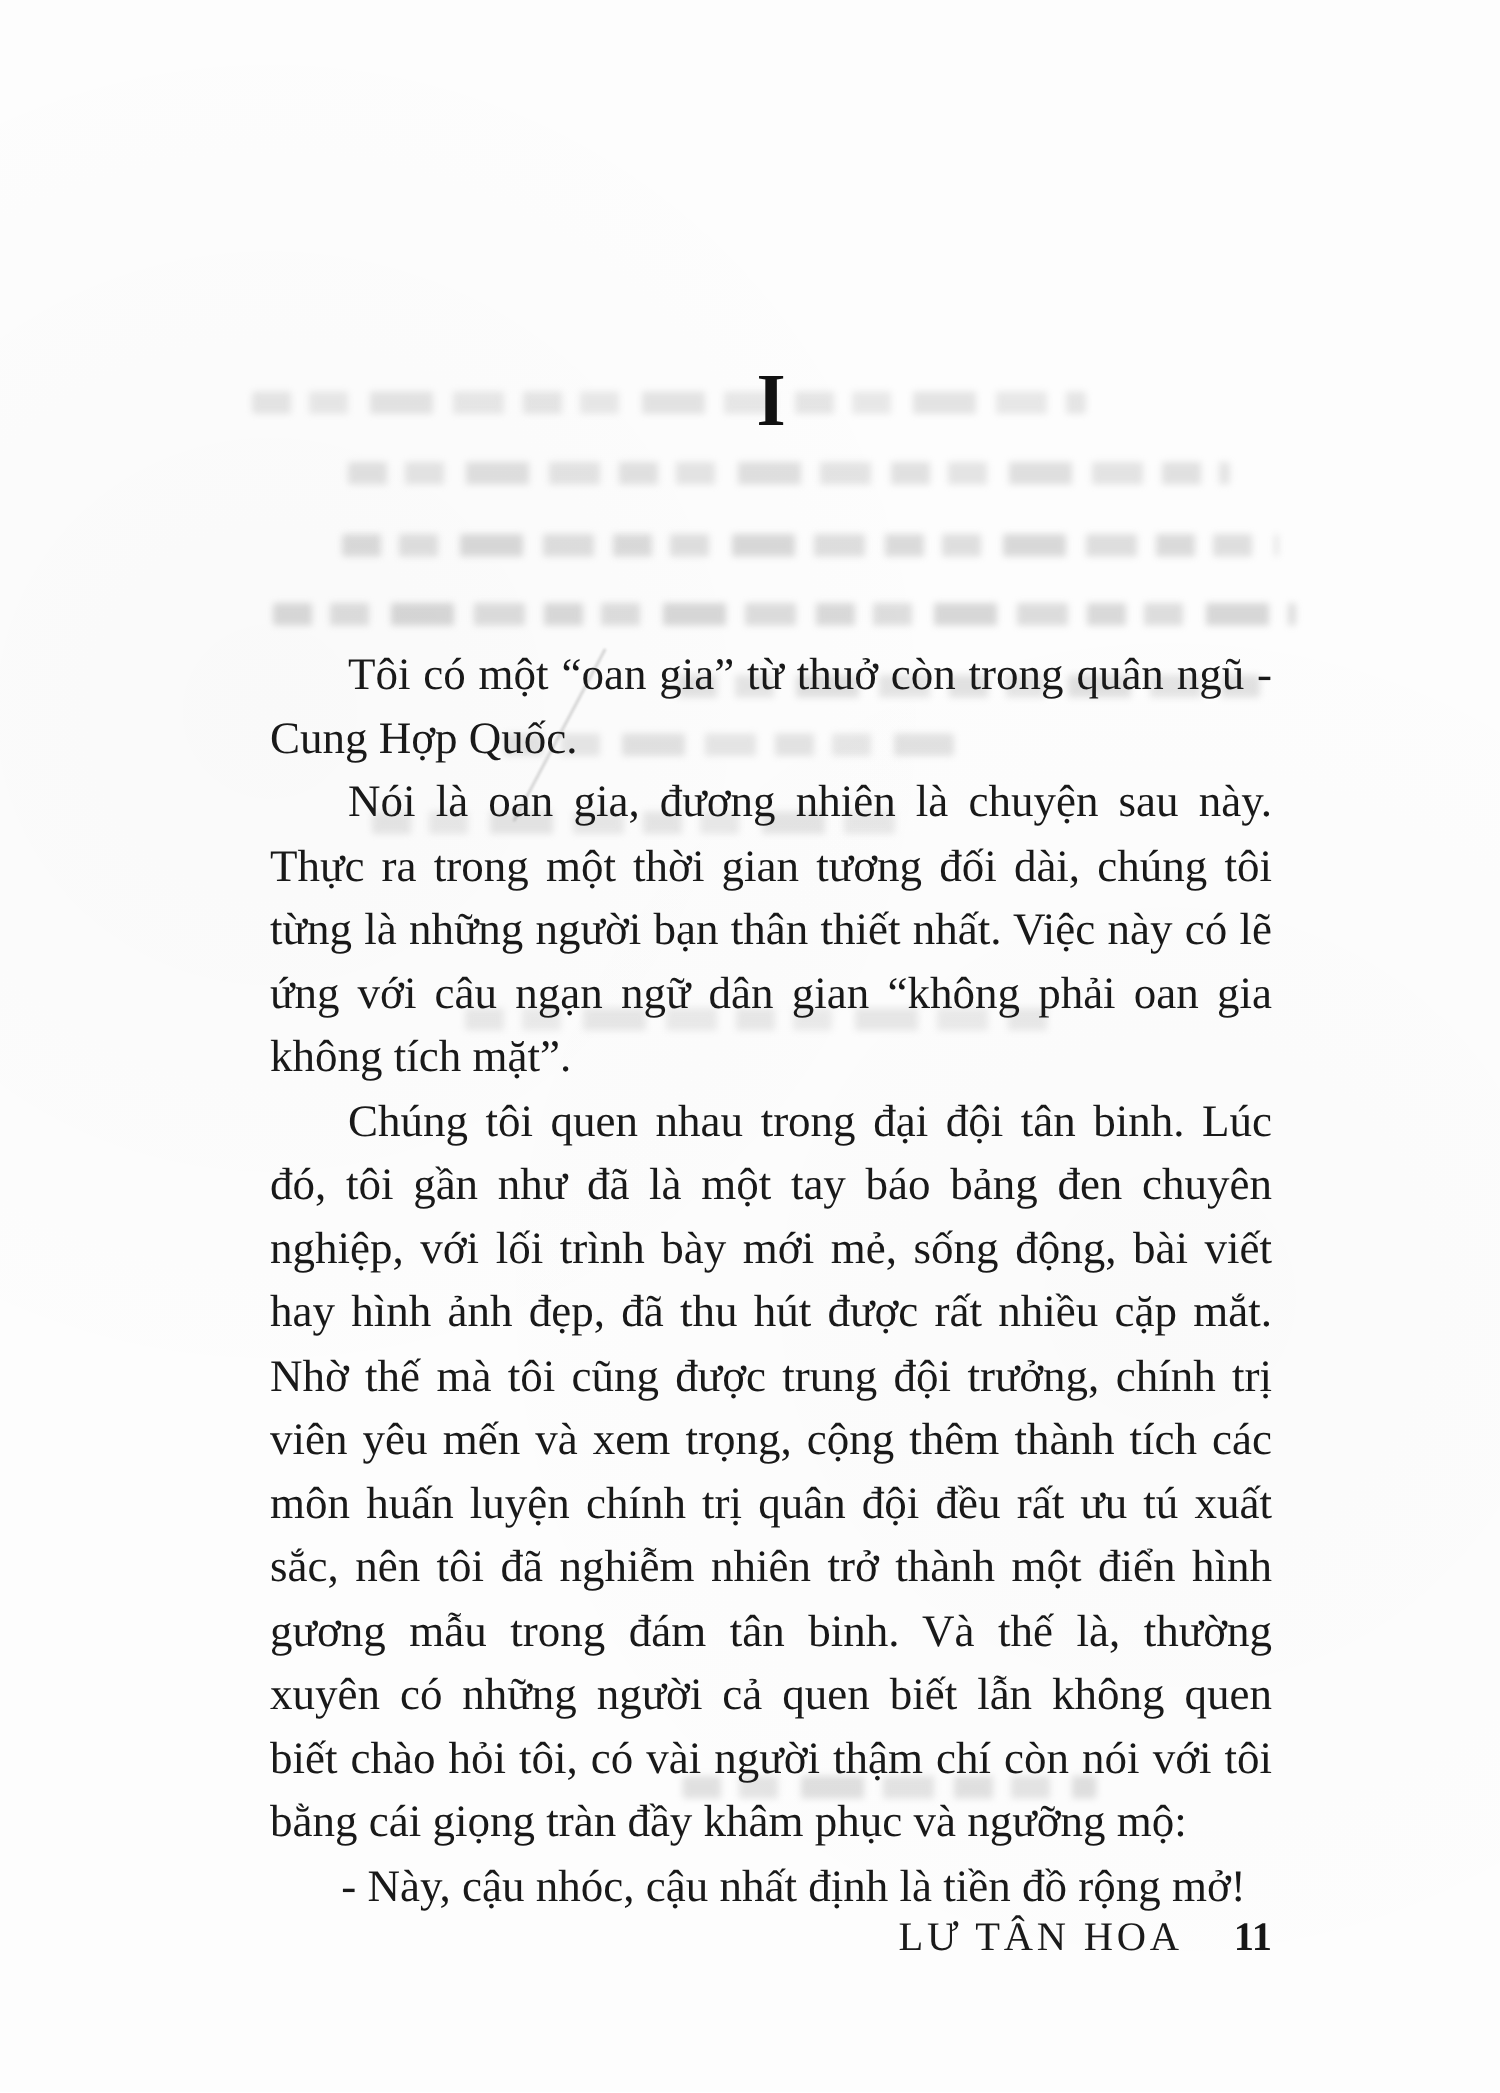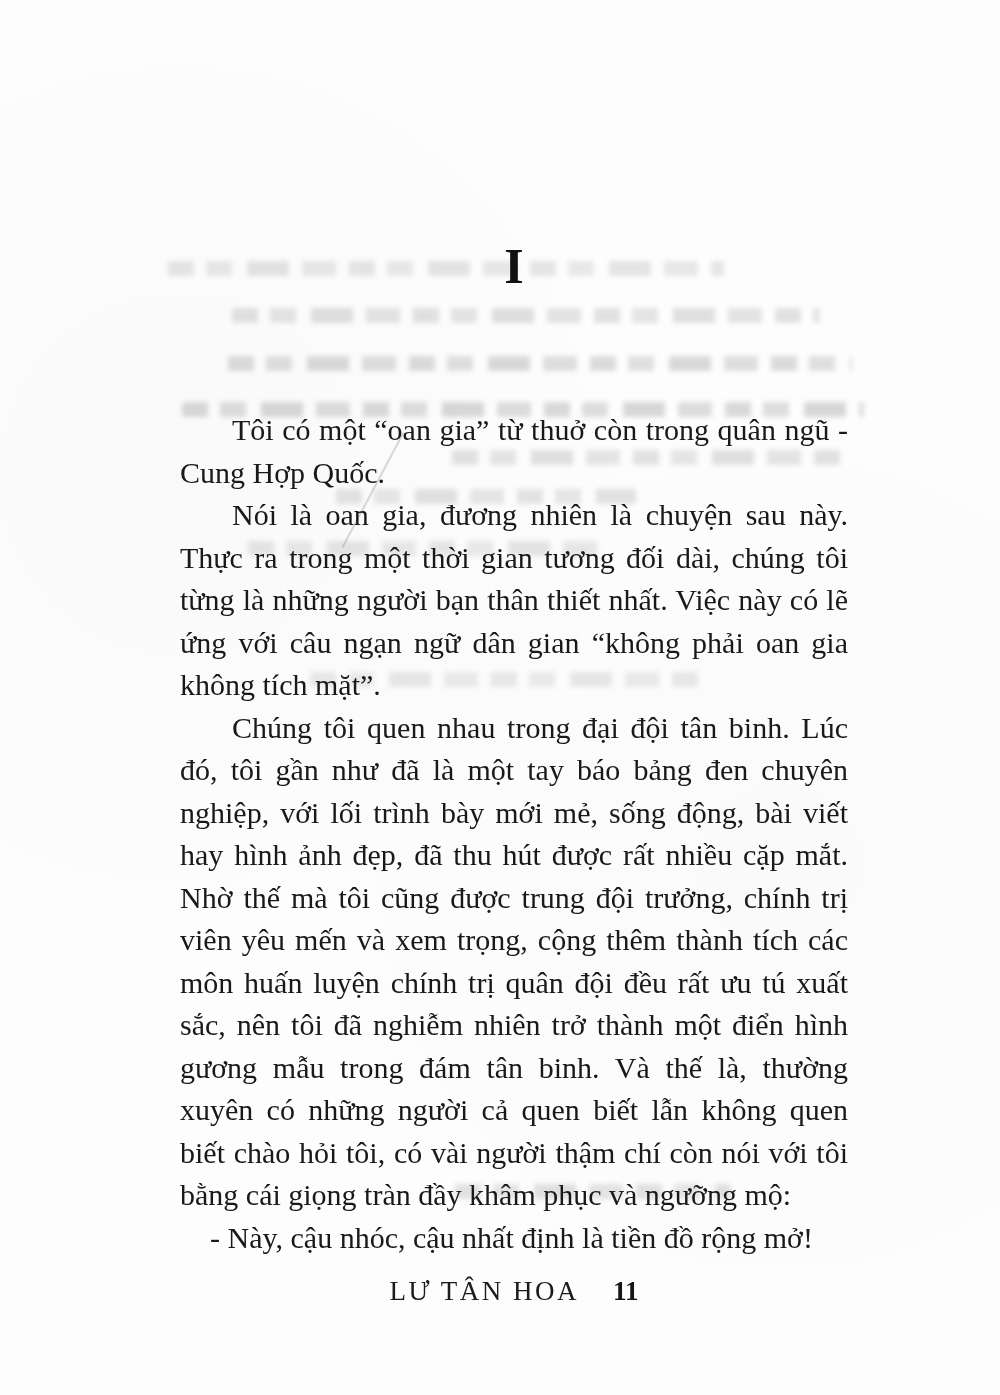--- a/index.html
+++ b/index.html
@@ -33,42 +33,42 @@
     width: 668px;
     text-align: center;
     font-size: 50px;
     font-weight: bold;
     line-height: 56px;
     color: #111111;
   }
   .body-text {
     position: absolute;
     left: 180px;
-    top: 409px;
+    top: 429px;
     width: 668px;
     font-size: 30px;
     line-height: 42.5px;
     text-align: justify;
     text-justify: inter-word;
   }
   .body-text p {
     margin: 0;
     padding: 0;
     text-indent: 52px;
   }
   .body-text p.dialogue {
     text-indent: 30px;
-    text-align: left;
+    text-align: center;
   }
   .footer {
     position: absolute;
     left: 180px;
     top: 1276px;
     width: 668px;
-    text-align: center;
+    text-align: right;
     white-space: nowrap;
   }
   .footer .author {
     font-size: 27px;
     letter-spacing: 2.5px;
     color: #1b1b1b;
   }
   .footer .pagenum {
     font-size: 27px;
     font-weight: bold;

